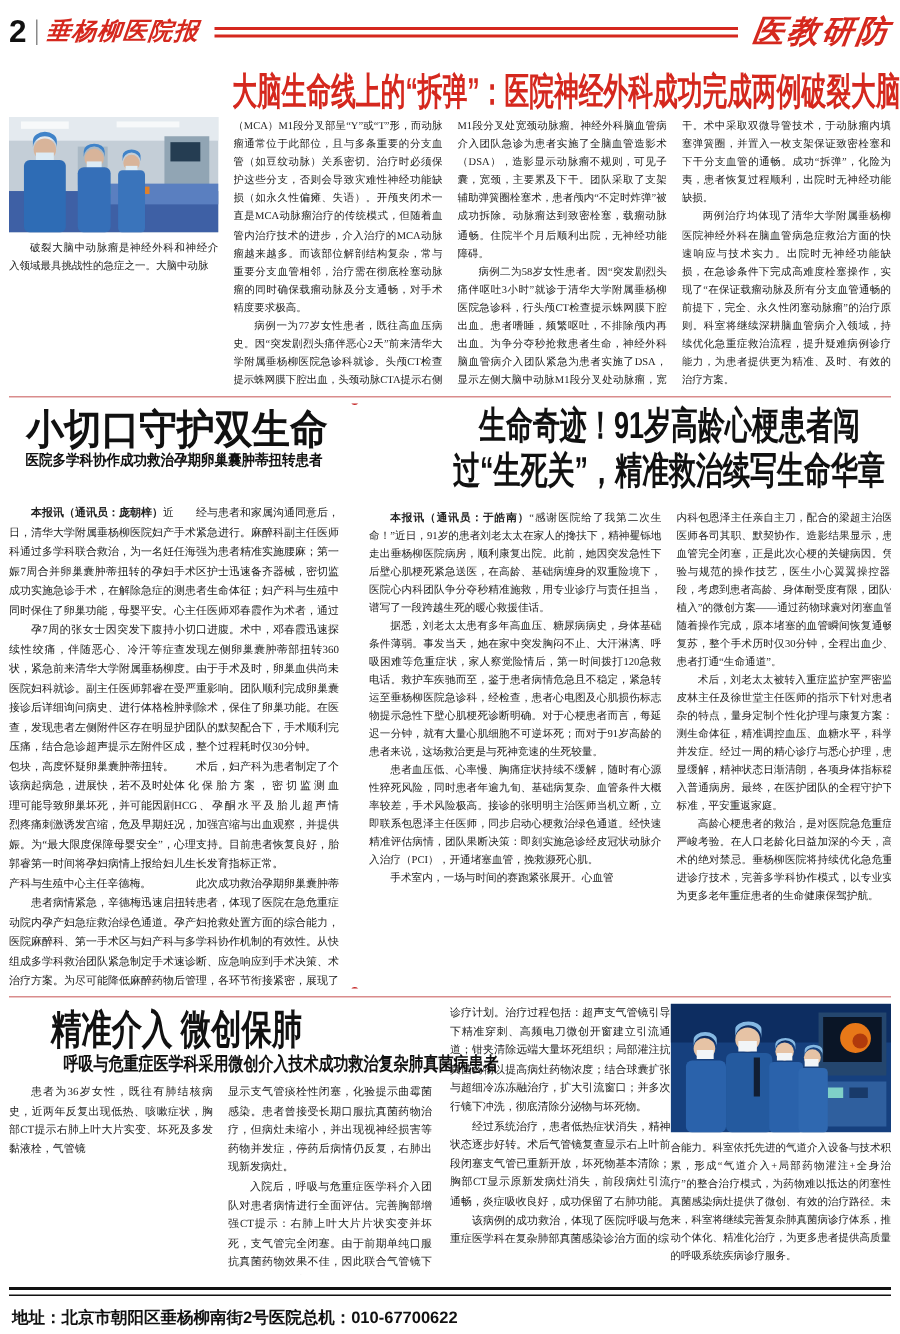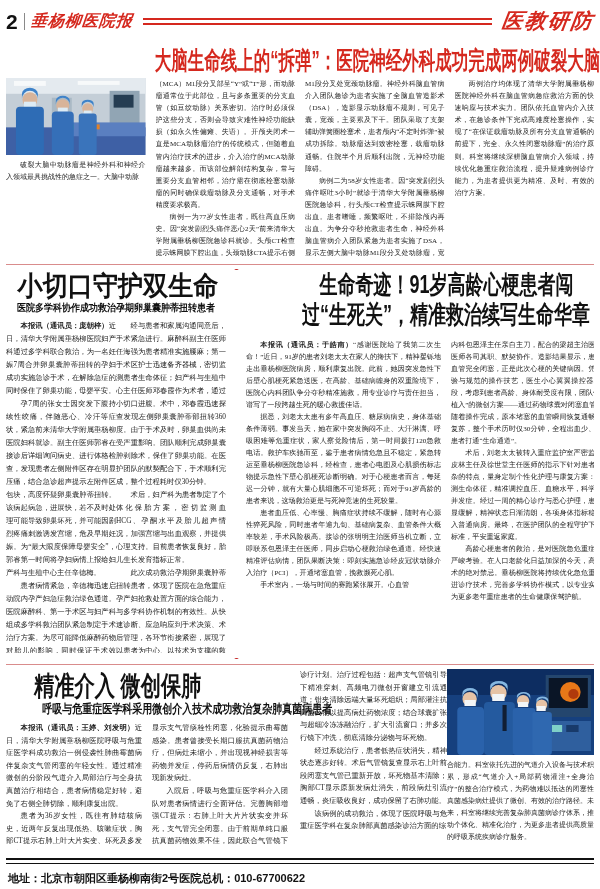--- a/index.html
+++ b/index.html
@@ -41,21 +41,21 @@
   .hrule{border-top:1px solid #d98c8c;margin:5px 0 4px 0;height:0;}
   .mid{display:flex;height:390px;overflow:hidden;}
   .a2{width:276px;}
   .vdiv{width:1px;background:#c32222;margin:0 10px;position:relative;}
   .vdiv::before,.vdiv::after{content:"";position:absolute;left:-2px;width:5px;height:5px;border-radius:50%;background:#c32222;}
   .vdiv::before{top:-4px;} .vdiv::after{bottom:-4px;}
   .a3{flex:1;}
 
   .t2{margin:2px 0 0 0;text-align:right;font-family:"Liberation Sans",sans-serif;font-weight:bold;font-size:27px;line-height:30px;color:#111;}
   .sub2{text-align:center;height:16px;line-height:16px;font-family:Liberation Mono, monospace;font-weight:bold;font-size:10px;color:#111;}
-  .cols2{display:flex;gap:0;height:334px;overflow:hidden;margin-top:2px;}
+  .cols2{display:flex;gap:0;height:334px;overflow:hidden;margin-top:18px;}
   .cols2 .col{flex:1;overflow:hidden;}
 
   .t3{margin:0;text-align:center;font-family:"Liberation Sans",sans-serif;font-weight:bold;color:#111;}
   .t3 .sq{font-size:25px;line-height:30px;}
   .cols3{display:flex;gap:10px;height:316px;overflow:hidden;margin-top:10px;}
   .cols3 .col{flex:1;overflow:hidden;}
 
   
   .bot{display:flex;height:185px;overflow:hidden;margin-top:1px;}
   .a4l{width:282px;margin-right:12px;}
@@ -127,21 +127,22 @@
     </div>
     <div class="col bt bt1">
       <p class="cont">（MCA）M1段分叉部呈“Y”或“T”形，而动脉瘤通常位于此部位，且与多条重要的分支血管（如豆纹动脉）关系密切。治疗时必须保护这些分支，否则会导致灾难性神经功能缺损（如永久性偏瘫、失语）。开颅夹闭术一直是MCA动脉瘤治疗的传统模式，但随着血管内治疗技术的进步，介入治疗的MCA动脉瘤越来越多。而该部位解剖结构复杂，常与重要分支血管相邻，治疗需在彻底栓塞动脉瘤的同时确保载瘤动脉及分支通畅，对手术精度要求极高。</p>
       <p class="ind">病例一为77岁女性患者，既往高血压病史。因“突发剧烈头痛伴恶心2天”前来清华大学附属垂杨柳医院急诊科就诊。头颅CT检查提示蛛网膜下腔出血，头颈动脉CTA提示右侧大脑中动脉</p>
     </div>
     <div class="col bt bt1">
       <p class="cont">M1段分叉处宽颈动脉瘤。神经外科脑血管病介入团队急诊为患者实施了全脑血管造影术（DSA），造影显示动脉瘤不规则，可见子囊，宽颈，主要累及下干。团队采取了支架辅助弹簧圈栓塞术，患者颅内“不定时炸弹”被成功拆除。动脉瘤达到致密栓塞，载瘤动脉通畅。住院半个月后顺利出院，无神经功能障碍。</p>
       <p class="ind">病例二为58岁女性患者。因“突发剧烈头痛伴呕吐3小时”就诊于清华大学附属垂杨柳医院急诊科，行头颅CT检查提示蛛网膜下腔出血。患者嗜睡，频繁呕吐，不排除颅内再出血。为争分夺秒抢救患者生命，神经外科脑血管病介入团队紧急为患者实施了DSA，显示左侧大脑中动脉M1段分叉处动脉瘤，宽颈，主要累及上</p>
     </div>
     <div class="col bt bt1">
-      <p class="ind">两例治疗均体现了清华大学附属垂杨柳医院神经外科在脑血管病急症救治方面的快速响应与技术实力。团队依托血管内介入技术，在急诊条件下完成高难度栓塞操作，实现了“在保证载瘤动脉及所有分支血管通畅的前提下，完全、永久性闭塞动脉瘤”的治疗原则。科室将继续深耕脑血管病介入领域，持续优化急重症救治流程，提升疑难病例诊疗能力，为患者提供更为精准、及时、有效的治疗方案。</p>
+      <p class="cont">干。术中采取双微导管技术，于动脉瘤内填塞弹簧圈，并置入一枚支架保证致密栓塞和下干分支血管的通畅。成功“拆弹”，化险为夷，患者恢复过程顺利，出院时无神经功能缺损。</p>
+      <p class="ind">两例治疗均体现了清华大学附属垂杨柳医院神经外科在脑血管病急症救治方面的快速响应与技术实力。出院时无神经功能缺损，在急诊条件下完成高难度栓塞操作，实现了“在保证载瘤动脉及所有分支血管通畅的前提下，完全、永久性闭塞动脉瘤”的治疗原则。科室将继续深耕脑血管病介入领域，持续优化急重症救治流程，提升疑难病例诊疗能力，为患者提供更为精准、及时、有效的治疗方案。</p>
     </div>
   </section>
 
   <div class="hrule"></div>
 
   <section class="mid">
 
     <div class="a2">
       <h2 class="t2"><span class="sq sqx93">小切口守护双生命</span></h2>
       <div class="sub2"><span class="sq sqx90">医院多学科协作成功救治孕期卵巢囊肿蒂扭转患者</span></div>
@@ -183,21 +184,20 @@
   </section>
 
   <div class="hrule"></div>
 
   <section class="bot">
     <div class="a4l">
       <h2 class="t4"><span class="sq sqx75">精准介入 微创保肺</span></h2>
       <div class="sub4"><span class="sq sqx80">呼吸与危重症医学科采用微创介入技术成功救治复杂肺真菌病患者</span></div>
       <div class="cols4">
         <div class="col bt bt4">
-          <p class="ind"><span class="lead">本报讯（通讯员：王婷、刘发明）</span><span>近日，清华大学附属垂杨柳医院呼吸与危重症医学科成功救治一例侵袭性肺曲霉菌病伴复杂支气管闭塞的年轻女性。通过精准微创的分阶段气道介入局部治疗与全身抗真菌治疗相结合，患者病情稳定好转，避免了右侧全肺切除，顺利康复出院。</span></p>
           <p class="ind">患者为36岁女性，既往有肺结核病史，近两年反复出现低热、咳嗽症状，胸部CT提示右肺上叶大片实变、坏死及多发黏液栓，气管镜</p>
         </div>
         <div class="col bt bt4">
           <p class="cont">显示支气管痰栓性闭塞，化验提示曲霉菌感染。患者曾接受长期口服抗真菌药物治疗，但病灶未缩小，并出现视神经损害等药物并发症，停药后病情仍反复，右肺出现新发病灶。</p>
           <p class="ind">入院后，呼吸与危重症医学科介入团队对患者病情进行全面评估。完善胸部增强CT提示：右肺上叶大片片状实变并坏死，支气管完全闭塞。由于前期单纯口服抗真菌药物效果不佳，因此联合气管镜下介入治疗势在必行。经过认真评判，团队制定了详细的气管镜下介入</p>
         </div>
       </div>
     </div>
     <div class="a4r">
       <div class="col3 bt bt4">

